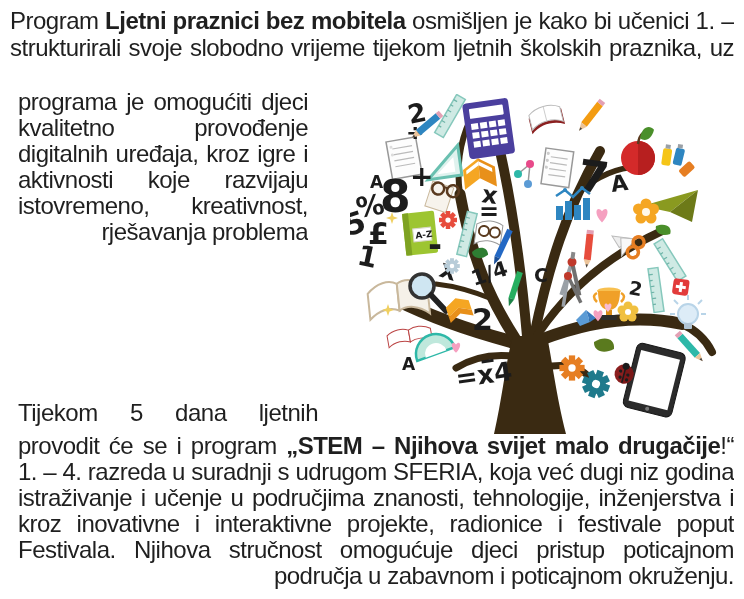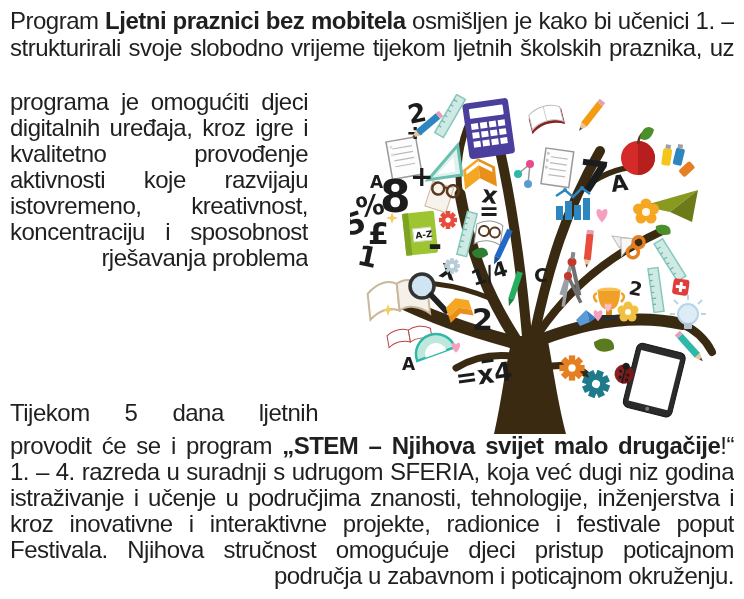--- a/index.html
+++ b/index.html
@@ -2,21 +2,21 @@
 <html><head>
 <meta charset="utf-8">
 <style>
   html,body{margin:0;padding:0;background:#fff;}
   #page{position:relative;width:744px;height:599px;background:#fff;overflow:hidden;
         font-family:"Liberation Sans","DejaVu Sans",sans-serif;color:#1f1f1f;}
   .block{position:absolute;}
   .jline{font-size:24px;letter-spacing:-0.5px;text-align:justify;text-align-last:justify;
          overflow:hidden;white-space:normal;}
   .lh27{height:27px;line-height:27px;}
-  .lh26{height:26px;line-height:26px;}
+  .lh26{height:26px;line-height:26px;margin-left:8px;}
   .last{text-align:right;text-align-last:auto;}
   b{font-weight:bold;}
   #intro{left:10px;top:7px;width:724px;}
   #wrapcol{left:10px;top:89px;width:298px;}
   #tijekom{left:10px;top:400px;width:308px;}
   #stem{left:10px;top:433px;width:724px;}
   #illu{position:absolute;left:350px;top:94px;width:392px;height:342px;}
   svg text{font-family:"DejaVu Sans","Liberation Sans",sans-serif;font-weight:bold;fill:#1c1c1c;}
 </style>
 </head>
@@ -24,25 +24,24 @@
 
 <div id="page">
 
   <div id="intro" class="block">
     <div class="jline lh27"><span>Program </span><b>Ljetni praznici bez mobitela</b><span> osmišljen je kako bi učenici 1. – 4. razreda</span></div>
     <div class="jline lh27">strukturirali svoje slobodno vrijeme tijekom ljetnih školskih praznika, uz istovremeno</div>
   </div>
 
   <div id="wrapcol" class="block">
     <div class="jline lh26">programa je omogućiti djeci</div>
+    <div class="jline lh26">kvalitetno provođenje vremena bez</div>
     <div class="jline lh26">digitalnih uređaja, kroz igre i</div>
-    <div class="jline lh26">kvalitetno provođenje vremena bez</div>
     <div class="jline lh26">aktivnosti koje razvijaju suradnju,</div>
     <div class="jline lh26">istovremeno, kreativnost,</div>
-    <div class="jline lh26">koncentraciju i sposobnost</div>
     <div class="jline lh26 last">rješavanja problema</div>
   </div>
 
   <div id="tijekom" class="block">
     <div class="jline lh26">Tijekom 5 dana ljetnih praznika</div>
   </div>
 
   <div id="stem" class="block">
     <div class="jline lh26"><span>provodit će se i program </span><b>„STEM – Njihova svijet malo drugačije</b><span>!“ osmišljen za učenike</span></div>
     <div class="jline lh26">1. – 4. razreda u suradnji s udrugom SFERIA, koja već dugi niz godina potiče mlade na</div>

